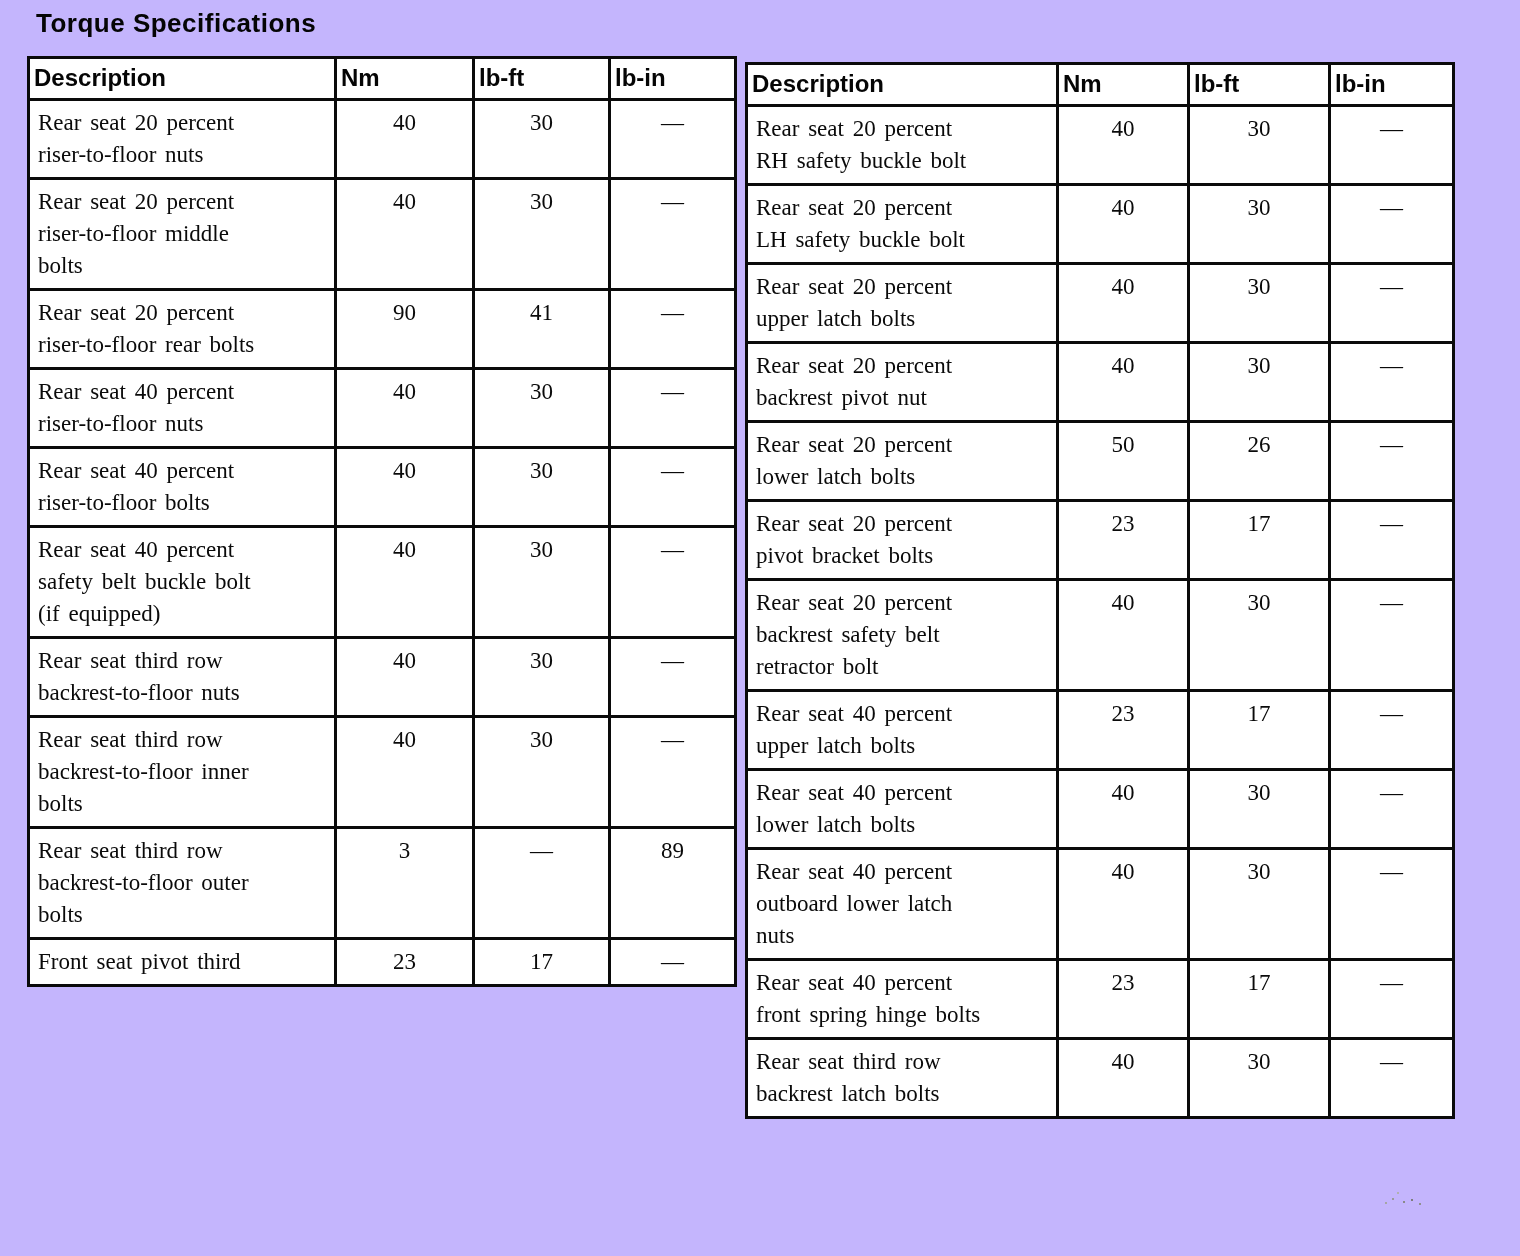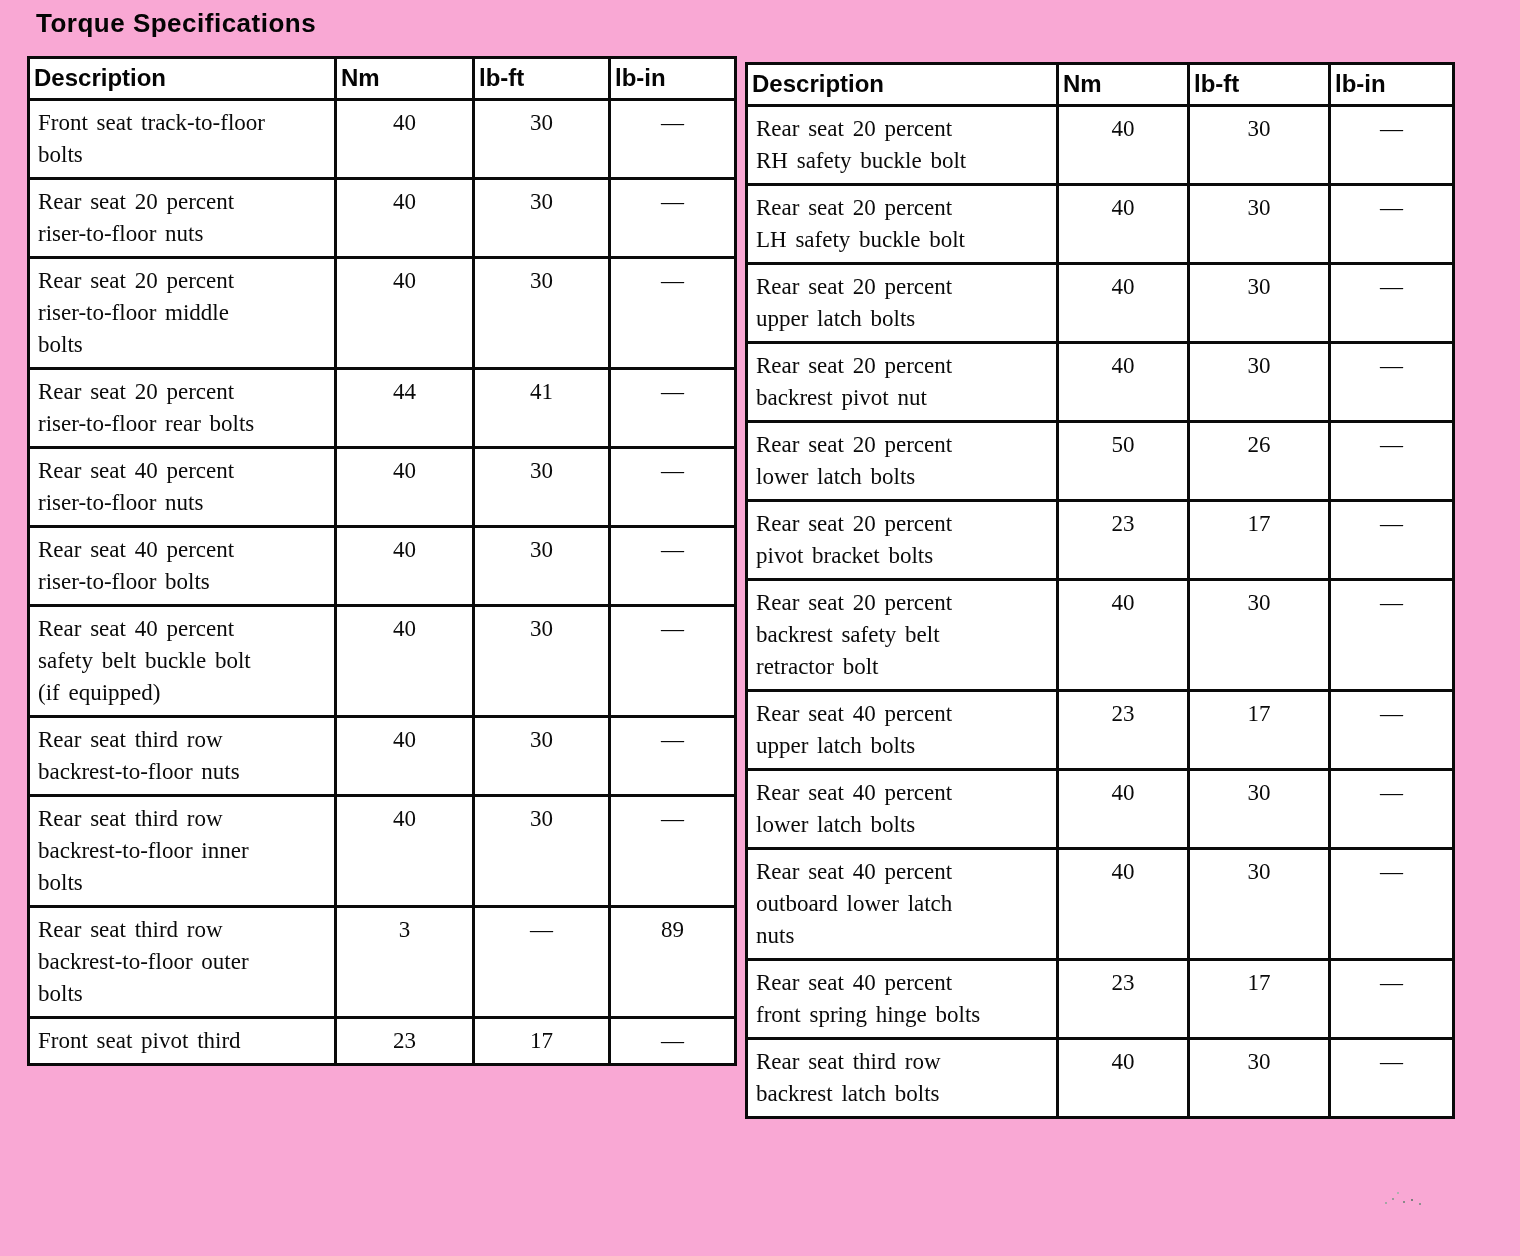--- a/index.html
+++ b/index.html
@@ -4,21 +4,21 @@
 <style>
   html, body {
     margin: 0;
     padding: 0;
     background: #ffffff;
   }
   .page {
     position: relative;
     width: 1520px;
     height: 1256px;
-    background: #f9a8d4;
+    background: #c4b5fd;
     overflow: hidden;
     font-family: "Liberation Serif", serif;
     color: #0a0a0a;
     text-decoration: underline;
   }
   .title {
     position: absolute;
     left: 36px;
     top: 8px;
     margin: 0;
@@ -96,46 +96,39 @@
   <table class="spec-table left-table">
     <thead>
       <tr>
         <th class="col-desc">Description</th>
         <th class="col-nm">Nm</th>
         <th class="col-lbft">lb-ft</th>
         <th class="col-lbin">lb-in</th>
       </tr>
     </thead>
     <tbody>
-      <tr class="spec-row">
-          <td class="cell-desc">Front seat track-to-floor
-bolts</td>
-          <td class="cell-num">40</td>
-          <td class="cell-num">30</td>
-          <td class="cell-num">—</td>
-        </tr>
         <tr class="spec-row">
           <td class="cell-desc">Rear seat 20 percent
 riser-to-floor nuts</td>
           <td class="cell-num">40</td>
           <td class="cell-num">30</td>
           <td class="cell-num">—</td>
         </tr>
         <tr class="spec-row">
           <td class="cell-desc">Rear seat 20 percent
 riser-to-floor middle
 bolts</td>
           <td class="cell-num">40</td>
           <td class="cell-num">30</td>
           <td class="cell-num">—</td>
         </tr>
         <tr class="spec-row">
           <td class="cell-desc">Rear seat 20 percent
 riser-to-floor rear bolts</td>
-          <td class="cell-num">44</td>
+          <td class="cell-num">90</td>
           <td class="cell-num">41</td>
           <td class="cell-num">—</td>
         </tr>
         <tr class="spec-row">
           <td class="cell-desc">Rear seat 40 percent
 riser-to-floor nuts</td>
           <td class="cell-num">40</td>
           <td class="cell-num">30</td>
           <td class="cell-num">—</td>
         </tr>

